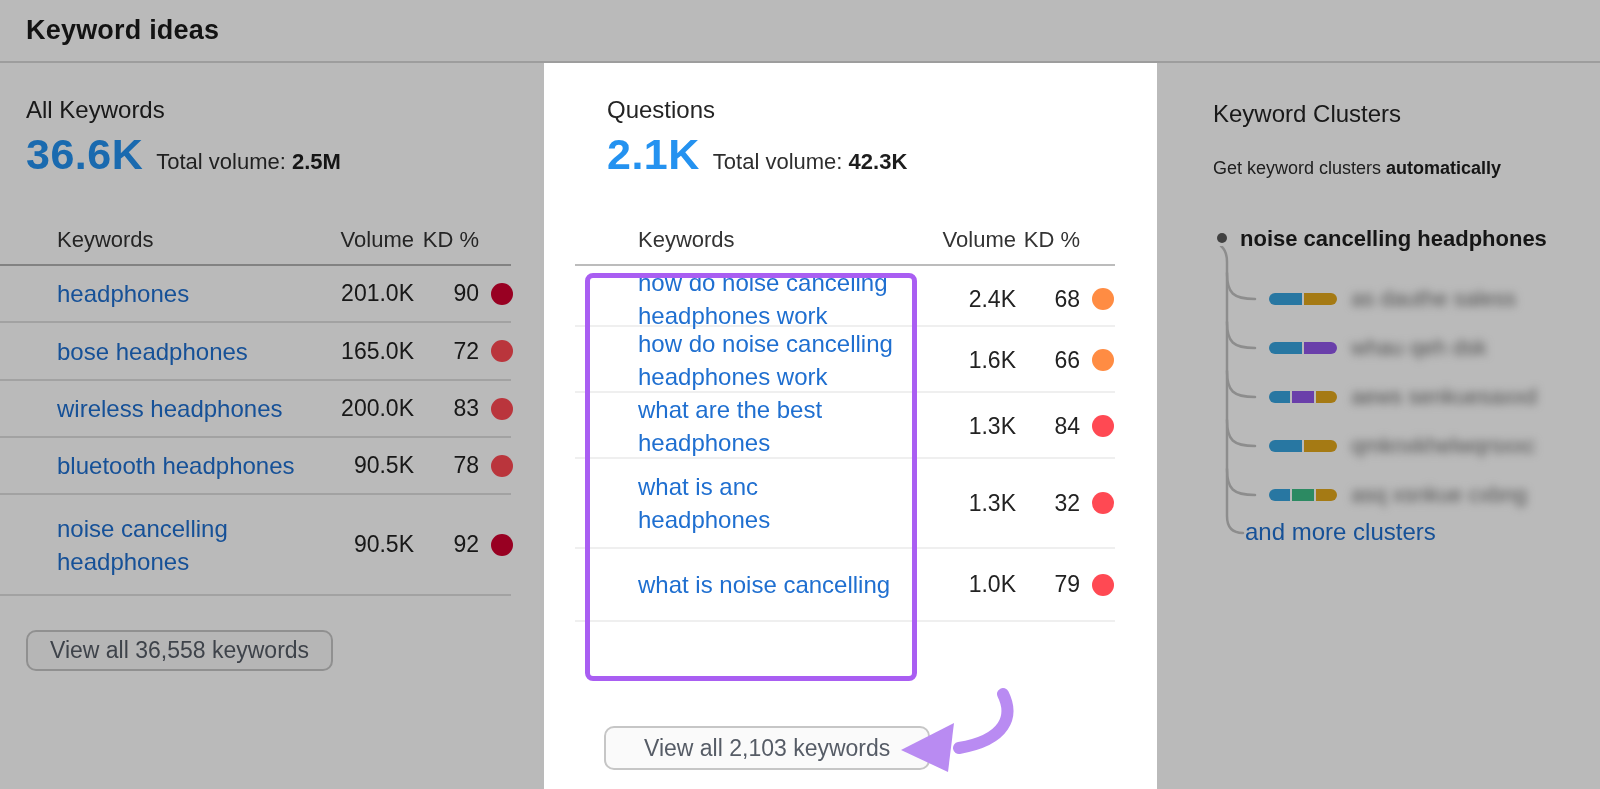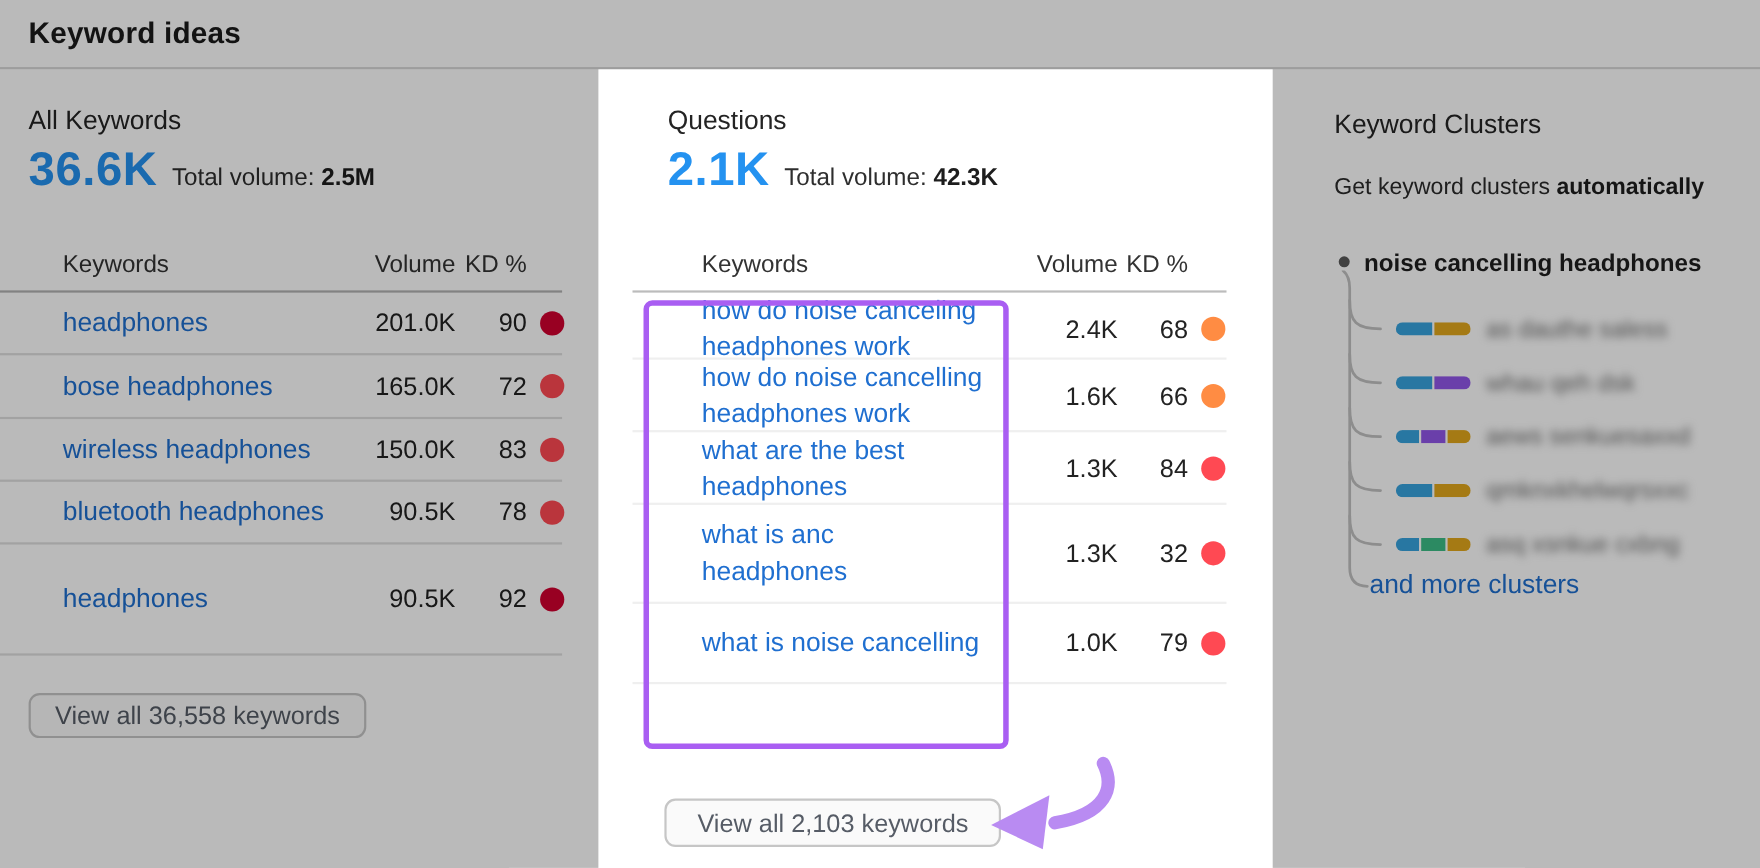--- a/index.html
+++ b/index.html
@@ -48,21 +48,21 @@
   #q-table .head { height:50px; border-bottom:2px solid #bcbcbc; }
   #q-table .trow.r { border-bottom:2px solid #efefef; }
   #q-table .r1 { height:61px; } #q-table .r2,#q-table .r3 { height:66px; }
   #q-table .r4 { height:90px; } #q-table .r5 { height:73px; }
 
   .hl-box { position:absolute; left:41px; top:210px; width:332px; height:408px;
     border:5px solid #a95ef2; border-radius:8px; pointer-events:none; }
   .arrow-svg { position:absolute; left:331px; top:615px; width:140px; height:95px; color:#b98bf2; pointer-events:none; }
 
   
-  .subtitle { position:absolute; left:1213px; top:158px; font-size:21px; color:#2b2b2b; }
+  .subtitle { position:absolute; left:1213px; top:158px; font-size:18px; color:#2b2b2b; }
   .subtitle b { font-weight:bold; color:#1d1d1d; }
   .bullet { position:absolute; left:1217px; top:233px; width:10px; height:10px; border-radius:50%; background:#5a5a5a; }
   .main-cluster { position:absolute; left:1240px; top:226px; font-size:22px; font-weight:bold; color:#1f1f1f; }
   .tree-svg { position:absolute; left:1205px; top:246px; width:70px; height:300px; }
   .crow { position:absolute; left:1269px; height:26px; display:flex; align-items:center; gap:14px; cursor:pointer; }
   .pill { width:68px; height:12px; border-radius:6px; overflow:hidden; display:flex; gap:2px; flex:none; }
   .pill .seg { flex:1; }
   .clabel { font-size:22px; color:#6f6f6f; filter:blur(4px); white-space:nowrap; }
   .more-link { position:absolute; left:1245px; top:518px; font-size:24px; }
 
@@ -117,39 +117,40 @@
       <span class="cell-kd">72</span>
       <span class="dot" style="background: rgb(255, 73, 83);"></span>
         <span></span>
     </div>
     <div class="trow r r3">
       <span></span>
       <span class="cell-kw link">
           <span>wireless headphones</span>
           <span></span>
         </span>
-      <span class="cell-vol">150.0K</span>
+      <span class="cell-vol">200.0K</span>
       <span class="cell-kd">83</span>
       <span class="dot" style="background: rgb(255, 73, 83);"></span>
         <span></span>
     </div>
     <div class="trow r r4">
       <span></span>
       <span class="cell-kw link">
           <span>bluetooth headphones</span>
           <span></span>
         </span>
       <span class="cell-vol">90.5K</span>
       <span class="cell-kd">78</span>
       <span class="dot" style="background: rgb(255, 73, 83);"></span>
         <span></span>
     </div>
     <div class="trow r r5">
       <span></span>
       <span class="cell-kw link">
+          <span>noise cancelling</span>
           <span>headphones</span>
         </span>
       <span class="cell-vol">90.5K</span>
       <span class="cell-kd">92</span>
       <span class="dot" style="background: rgb(209, 0, 47);"></span>
         <span></span>
     </div>
   </div>
 
   <button class="ghost-btn" style="left:26px; top:630px; height:41px; padding:0 22px;">View all 36,558 keywords</button>
@@ -222,21 +223,21 @@
           </span>
         <span class="cell-vol">1.0K</span>
         <span class="cell-kd">79</span>
         <span class="dot" style="background: rgb(255, 73, 83);"></span>
           <span></span>
       </div>
     </div>
 
     <div class="hl-box" style="border-color: rgb(169, 94, 242);"></div>
 
-    <button class="ghost-btn" style="left:60px; top:663px; height:44px; padding:0 28px;">View all 2,103 keywords</button>
+    <button class="ghost-btn" style="left:60px; top:663px; height:44px; padding:0 38px;">View all 2,103 keywords</button>
 
     <svg class="arrow-svg" viewBox="0 0 140 95" style="color: rgb(185, 139, 242);">
       <path d="M128 16 C 139 38, 131 62, 84 70" stroke="currentColor" stroke-width="12" fill="none" stroke-linecap="round"></path>
       <polygon points="26,72 79,45 73,94" fill="currentColor"></polygon>
     </svg>
   </div>
 
   <div class="section-title" style="left:1213px; top:100px;">Keyword Clusters</div>
   <div class="subtitle">
     <span>Get keyword clusters </span><b>automatically</b>

